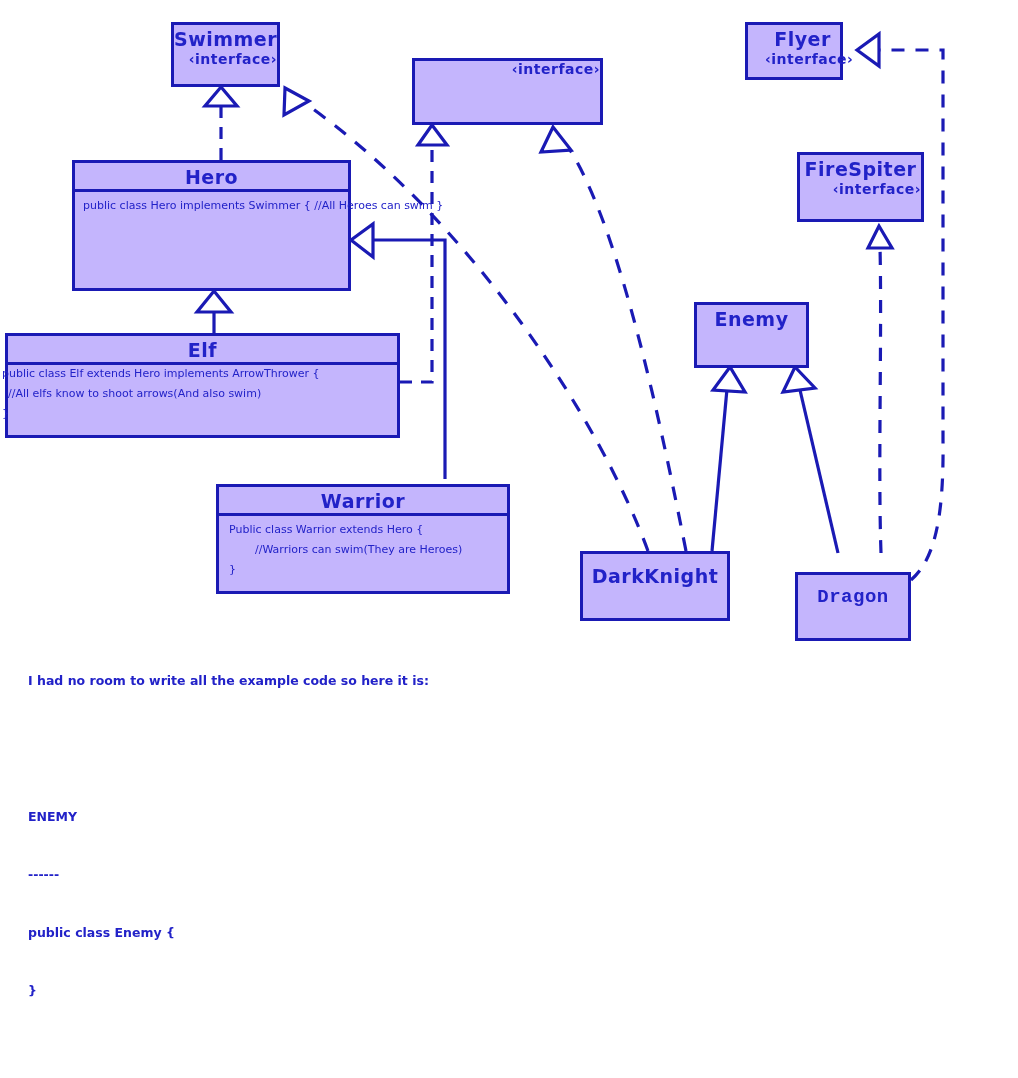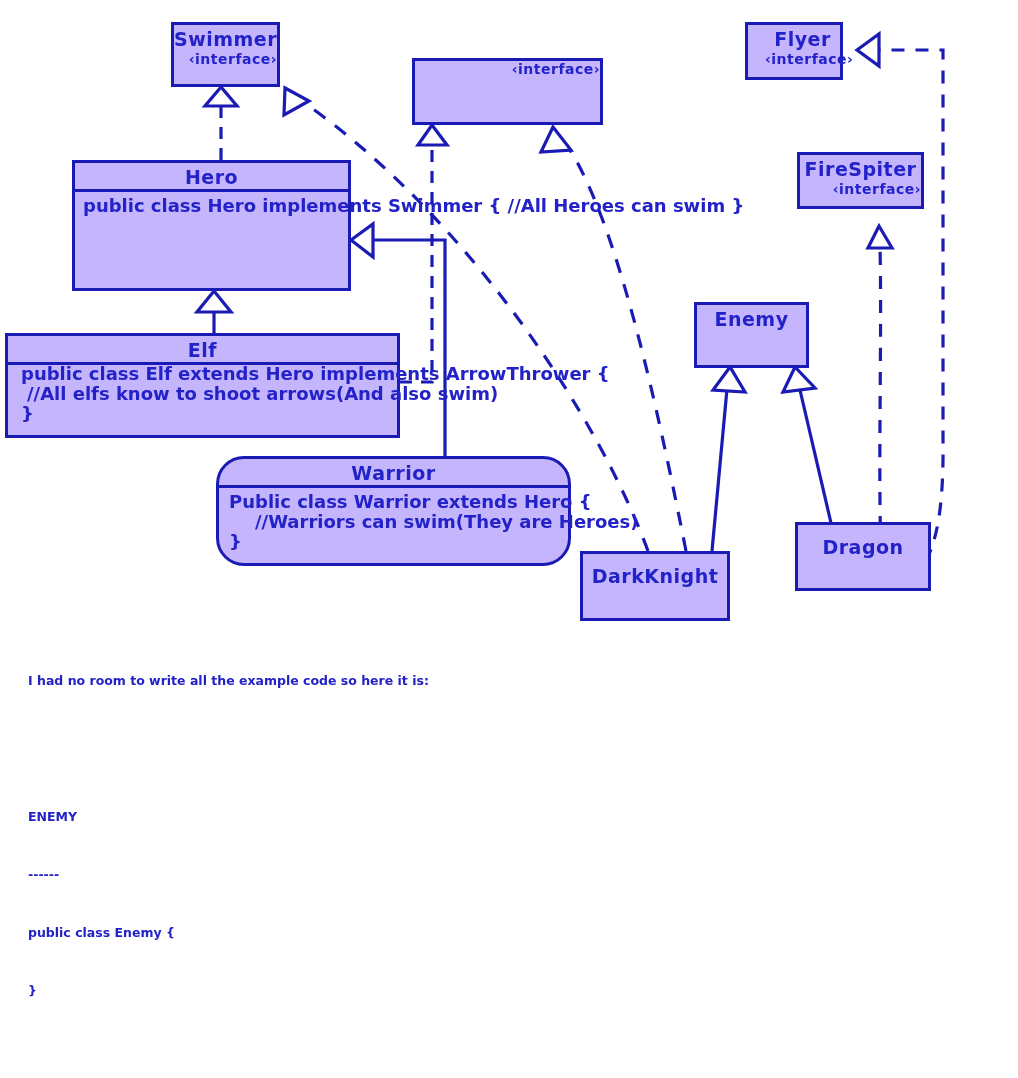--- a/index.html
+++ b/index.html
@@ -49,50 +49,49 @@
     line-height: 1.1;
     padding-top: 1px;
     text-align: right;
   }
   .uml-divider {
     border-top: 3px solid #1a1ab4;
     margin: 0;
   }
   .uml-body {
     color: #2222c8;
-    font-size: 18px;
-    font-weight: bold;
+    font-size: 11px;
+    font-weight: normal;
     line-height: 20px;
     white-space: nowrap;
     padding-top: 4px;
   }
 
   
   #box-swimmer      { left:171px; top:22px;  width:109px; height:65px; }
   #box-arrowthrower { left:412px; top:58px;  width:191px; height:67px; }
   #box-flyer        { left:745px; top:22px;  width:98px;  height:58px;padding-left:17px; }
-  #box-firespiter   { left:797px; top:152px; width:127px; height:57px; }
+  #box-firespiter   { left:797px; top:152px; width:127px; height:70px; }
   #box-hero         { left:72px;  top:160px; width:279px; height:131px; }
   #box-elf          { left:5px;   top:333px; width:395px; height:105px; }
   #box-enemy        { left:694px; top:302px; width:115px; height:66px; }
-  #box-warrior      { left:216px; top:456px; width:355px; height:110px;border-radius:28px; }
+  #box-warrior      { left:216px; top:484px; width:294px; height:110px; }
   #box-darkknight   { left:580px; top:551px; width:150px; height:70px; }
-  #box-dragon       { left:795px; top:522px; width:136px; height:69px; }
+  #box-dragon       { left:795px; top:572px; width:116px; height:69px;font-family:Liberation Mono, monospace; }
 
   #box-hero .uml-body   { padding-left: 8px; }
   #box-warrior .uml-body{ padding-left: 10px; }
 
   
   #elf-body-wrap {
     position: absolute;
-    left: 8px;
+    left: 0px;
     top: 360px;
     width: 420px;
     z-index: 6;
-    padding-left: 11px;
   }
   #elf-body-wrap .uml-body { padding-left: 2px; }
 
   .warrior-indent { padding-left: 26px; display:block; }
   .elf-indent { padding-left: 6px; display:block; }
 
   
   #code-note {
     position: absolute;
     left: 28px;

